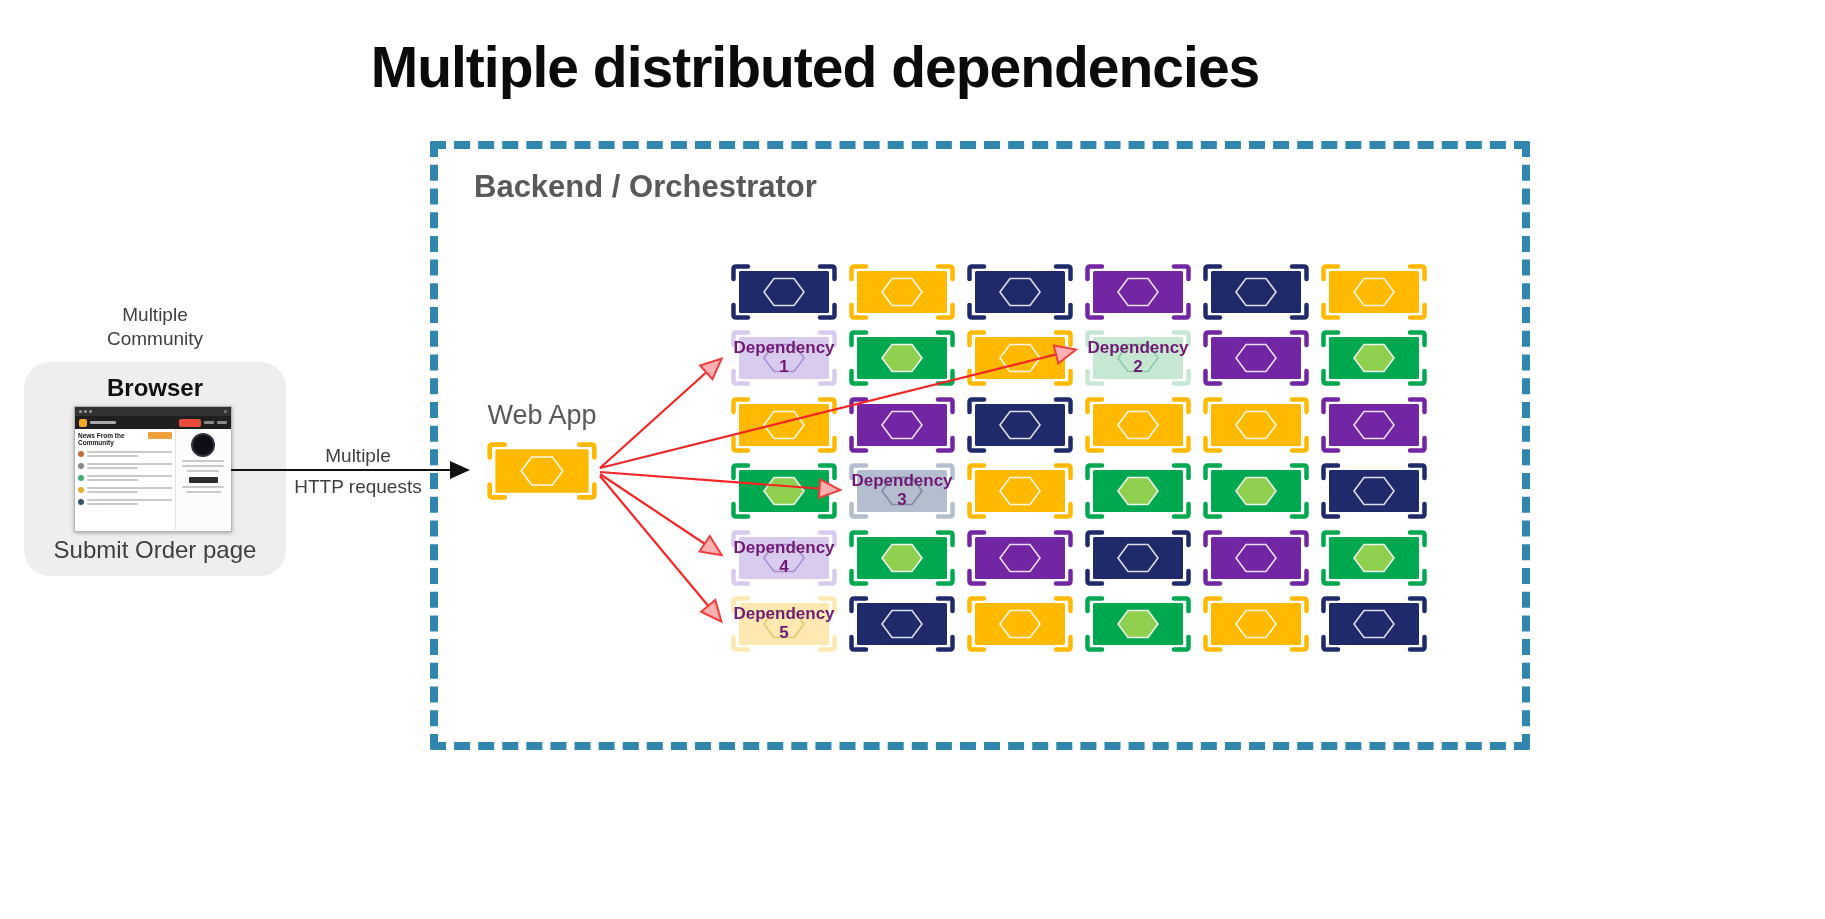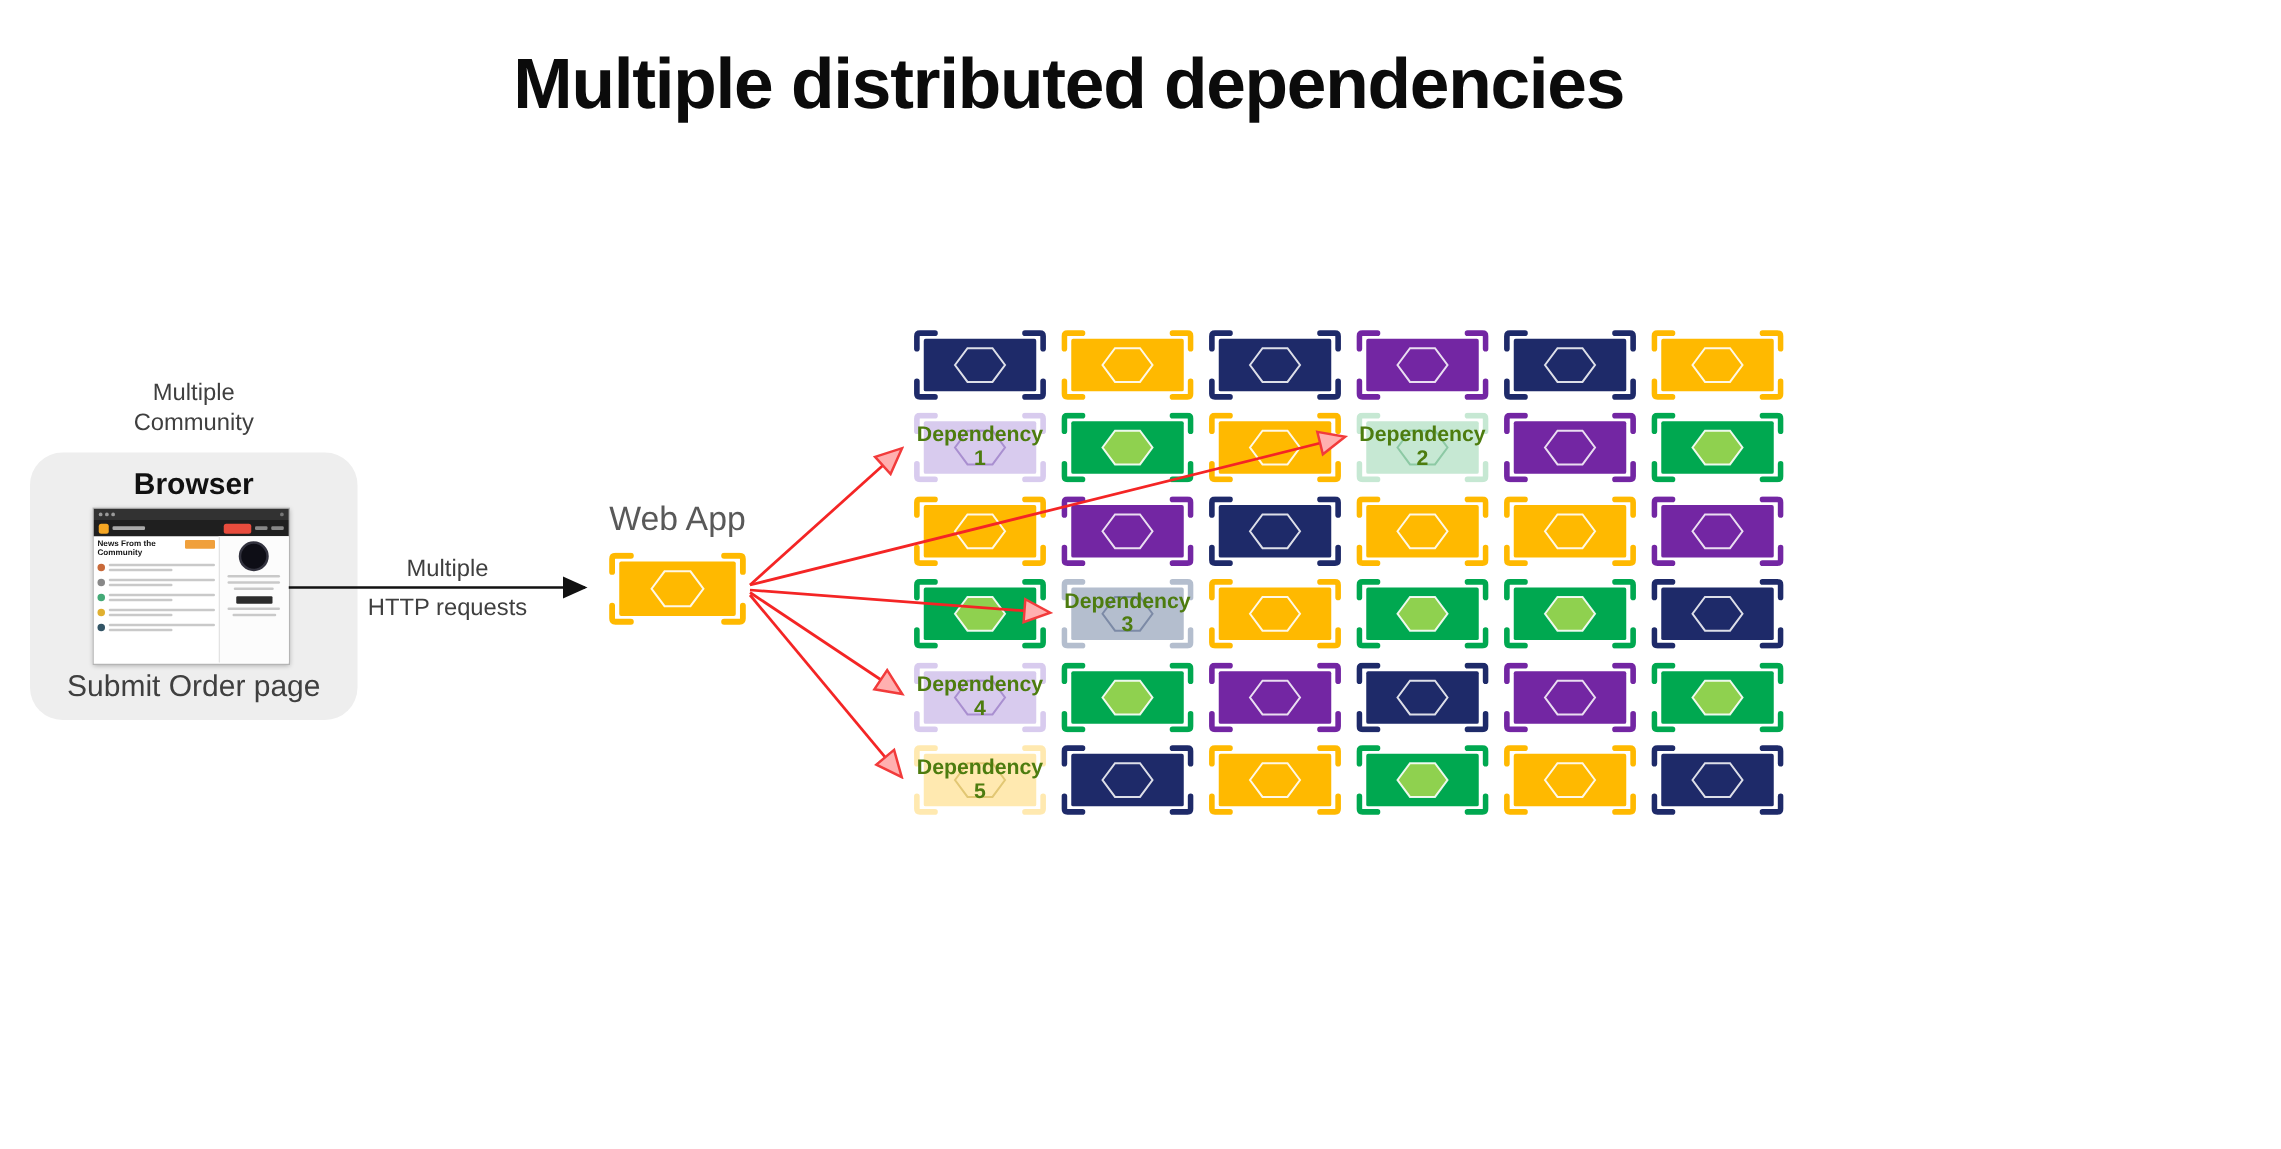--- a/index.html
+++ b/index.html
@@ -2,21 +2,21 @@
 <html><head>
 <meta charset="utf-8">
 <style>
   html,body{margin:0;padding:0;background:#fff;}
   .stage{
     position:relative;width:1825px;height:919px;background:#ffffff;overflow:hidden;
     font-family:"Liberation Sans",sans-serif;
   }
   .page-title{
     position:absolute;left:0;top:34px;width:1630px;text-align:center;
-    font-size:57px;font-weight:800;color:#0b0b0b;letter-spacing:-1px;margin:0;padding-left:40px;
+    font-size:57px;font-weight:800;color:#0b0b0b;letter-spacing:-1px;margin:0;
   }
   .customers-label{
     position:absolute;left:55px;top:303px;width:200px;text-align:center;
     font-size:19px;color:#3f3f3f;line-height:1.28;
   }
   .browser-card{
     position:absolute;left:24px;top:362px;width:262px;height:214px;
     background:#eeeeee;border-radius:26px;
   }
   .browser-title{
@@ -73,21 +73,21 @@
     position:absolute;left:480px;top:400px;width:124px;text-align:center;
     font-size:27px;color:#595959;
   }
   .webapp-icon{position:absolute;left:486px;top:442px;width:112px;height:58px;}
   .webapp-icon svg{width:112px;height:58px;}
   
   .grid{position:absolute;left:731px;top:264px;width:700px;height:390px;}
   .cell{position:absolute;width:106px;height:56px;}
   .dep-label{
     position:absolute;inset:0;display:flex;flex-direction:column;align-items:center;
-    justify-content:center;font-weight:bold;font-size:17px;color:#4d7c0f;line-height:1.1;
+    justify-content:center;font-weight:bold;font-size:17px;color:#701a75;line-height:1.1;
   }
   .dep-label span{display:block;}
   
   .arrows{position:absolute;left:0;top:0;width:1825px;height:919px;pointer-events:none;}
 </style>
 </head>
 <body>
 
 <div class="stage">
 
@@ -170,20 +170,23 @@
     </div>
 
     <div class="browser-caption">Submit Order page</div>
   </div>
 
   <div class="http-label">
     <div>Multiple</div>
     <div>HTTP requests</div>
   </div>
 
+  <div class="backend-box">
+    <div class="backend-label">Backend / Orchestrator</div>
+  </div>
 
   <div class="webapp-label">Web App</div>
   <div class="webapp-icon" id="webapp-icon"><svg width="106" height="56" viewBox="0 0 106 56">
     <g fill="none" stroke="#FFB900" stroke-width="4.5" stroke-linecap="round">
       <path d="M2.5 15 V5 Q2.5 2.5 5 2.5 H17"></path>
       <path d="M89 2.5 H101 Q103.5 2.5 103.5 5 V15"></path>
       <path d="M103.5 41 V51 Q103.5 53.5 101 53.5 H89"></path>
       <path d="M17 53.5 H5 Q2.5 53.5 2.5 51 V41"></path>
     </g>
     <rect x="8" y="7" width="90" height="42" rx="1.5" fill="#FFB900"></rect>

